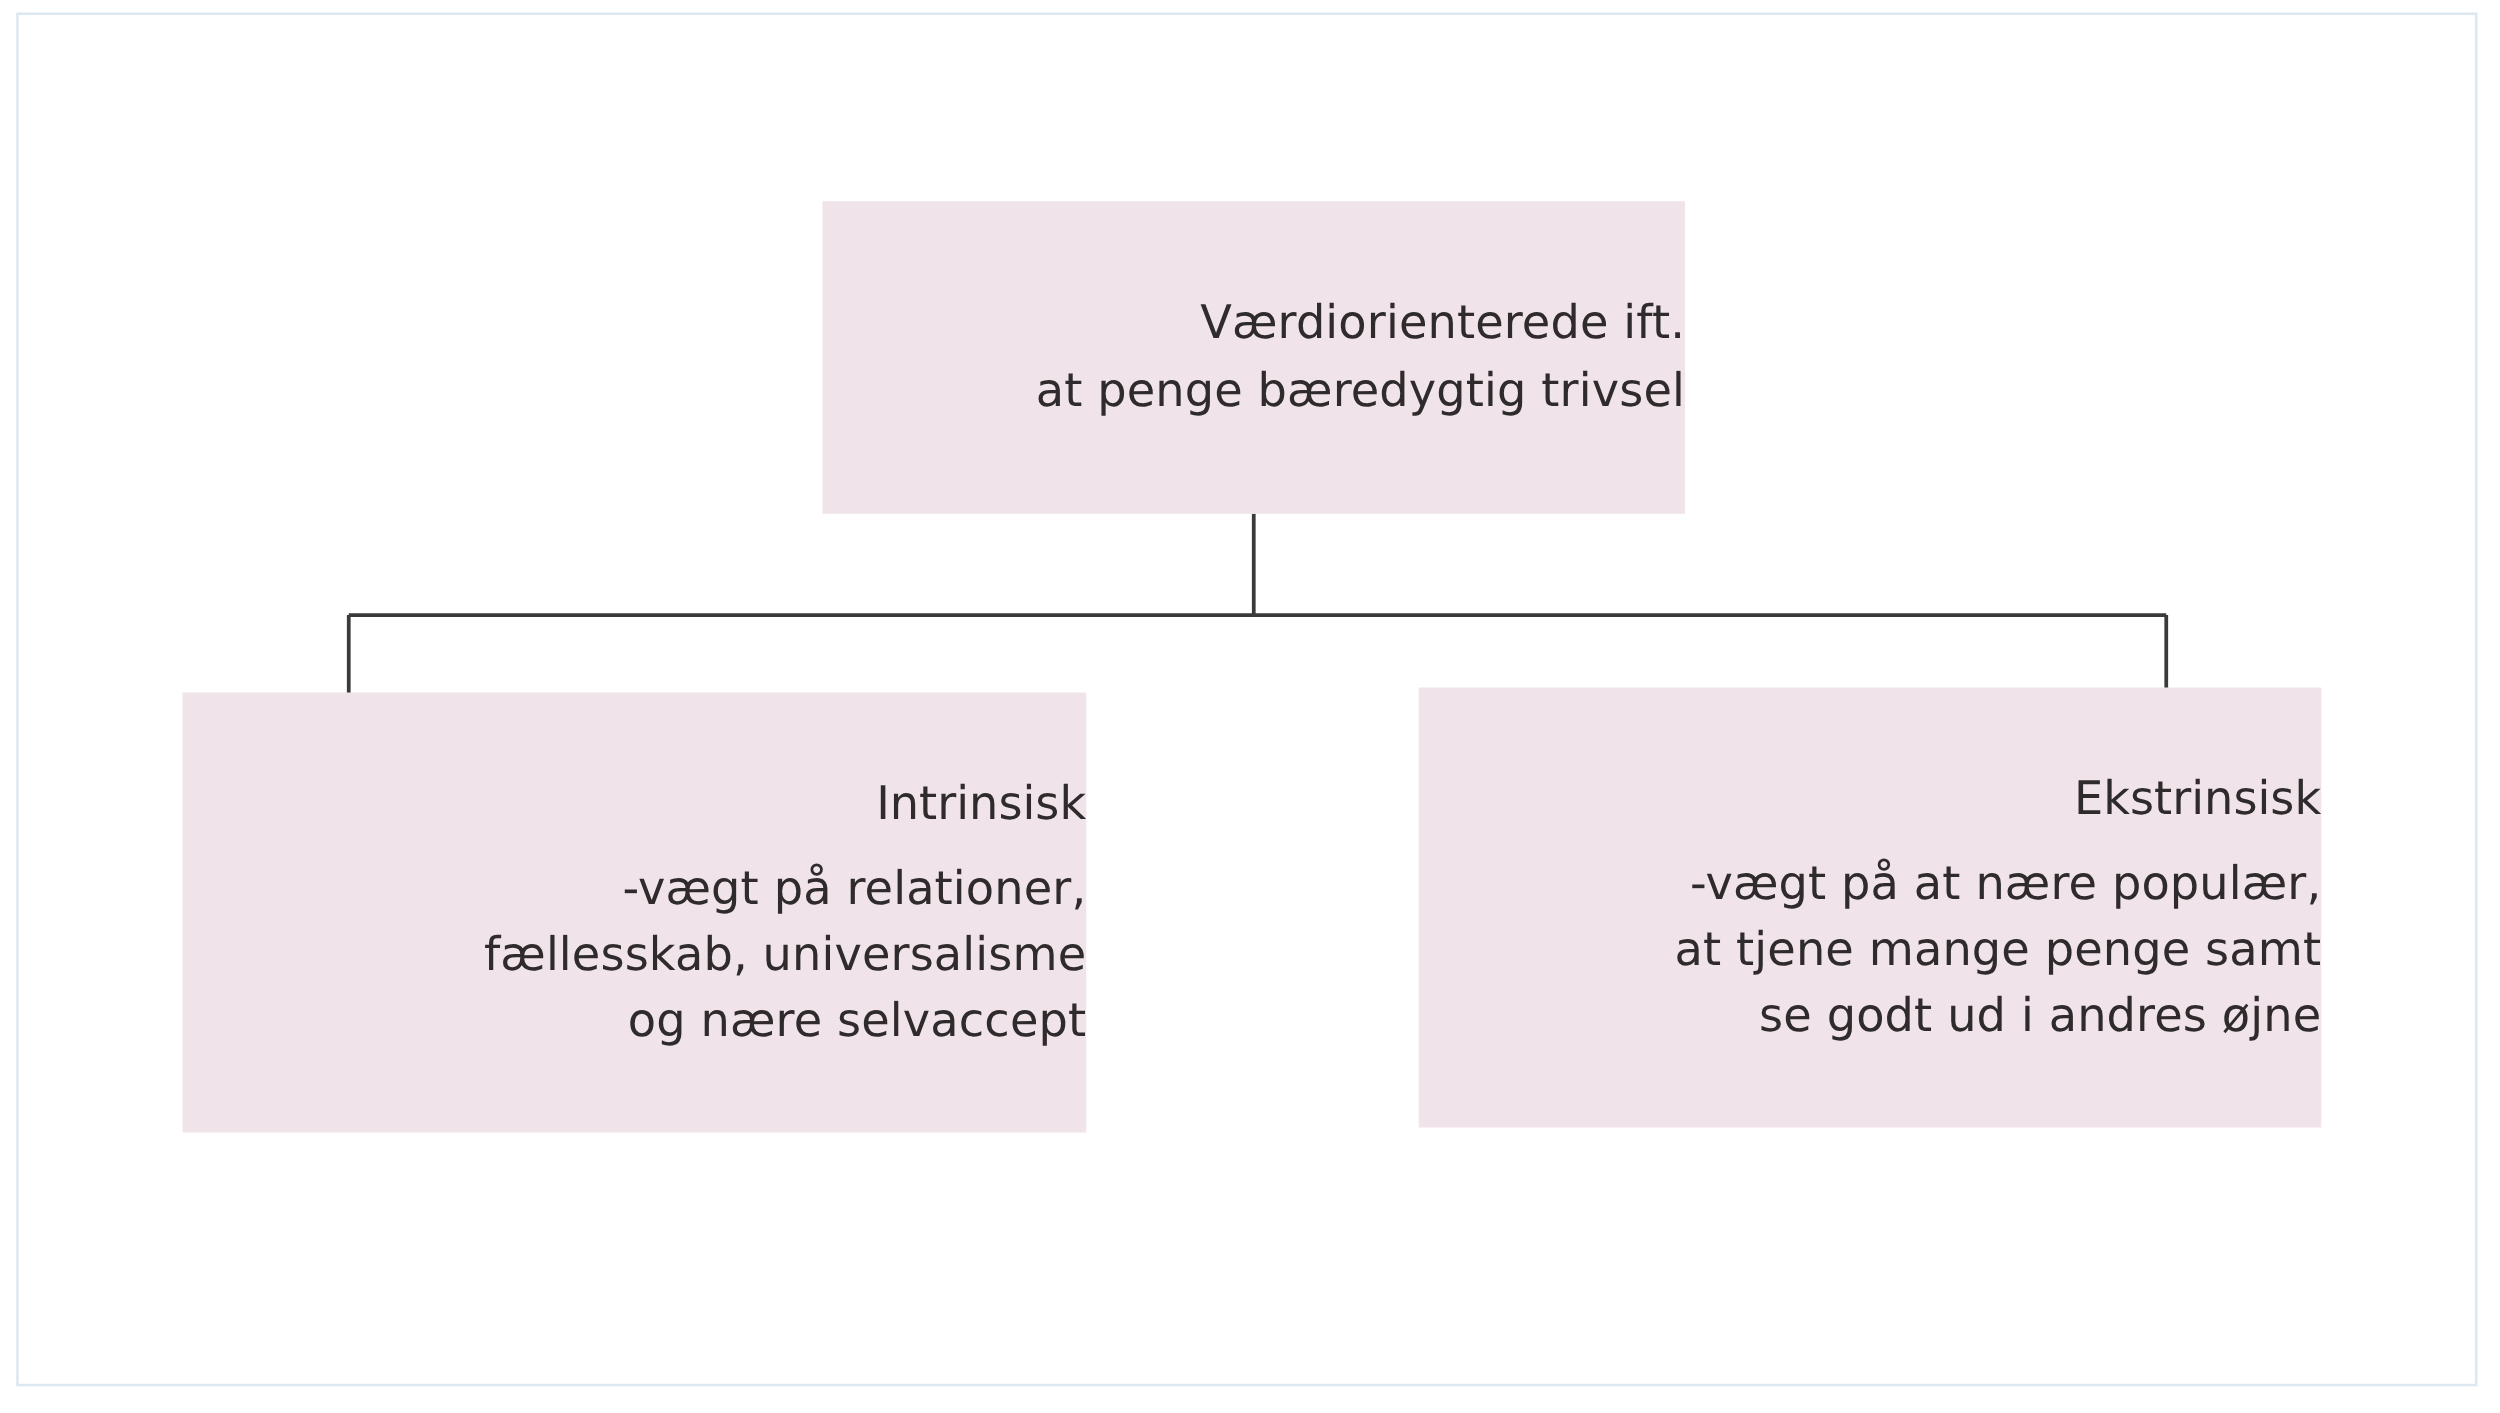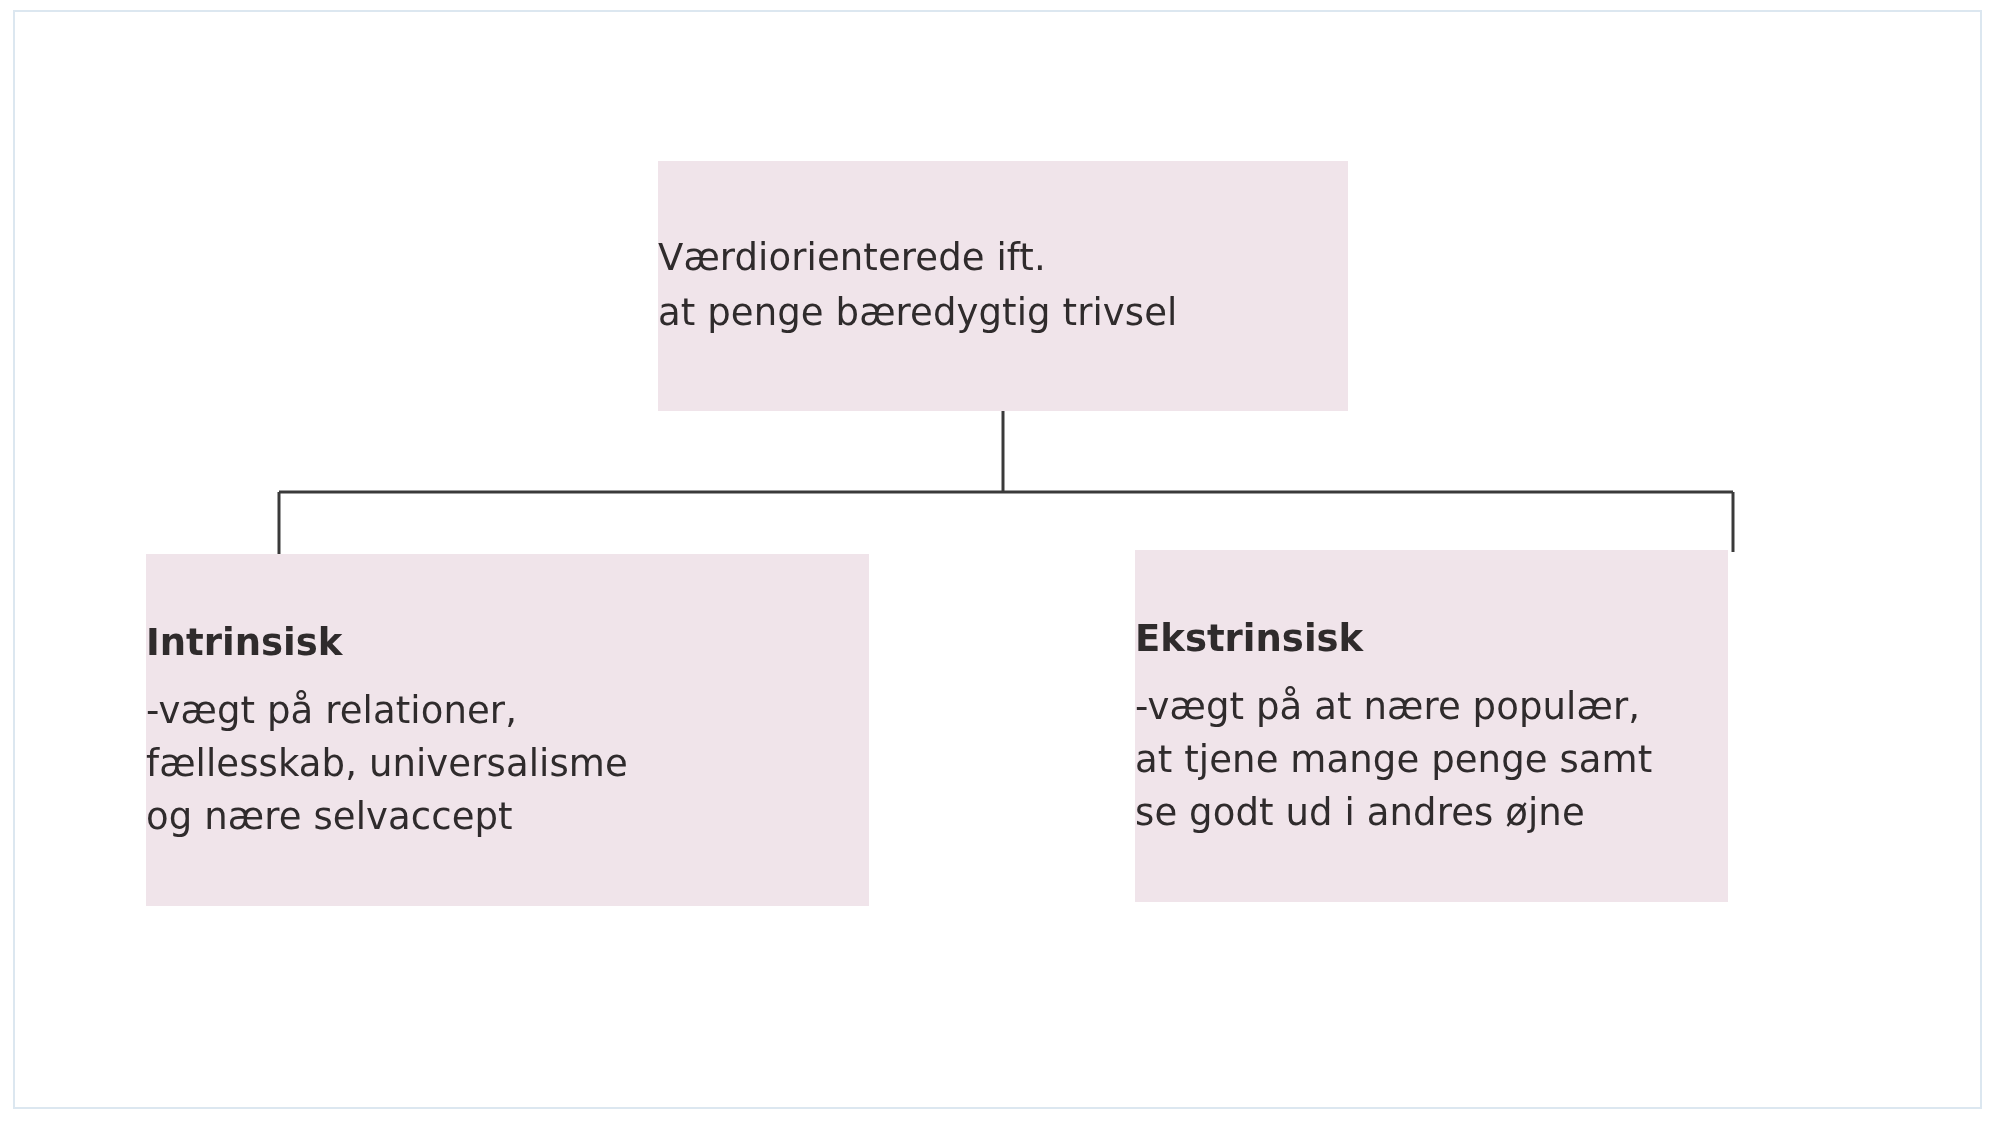--- a/index.html
+++ b/index.html
@@ -43,21 +43,21 @@
     pointer-events: none;
   }
 
   
   .node {
     position: absolute;
     background: #f0e4ea;
     box-sizing: border-box;
     display: flex;
     flex-direction: column;
-    align-items: flex-start;
+    align-items: flex-end;
     justify-content: center;
     text-align: center;
     color: #2f2b2c;
   }
 
   .node-root {
     left: 658px;
     top: 161px;
     width: 690px;
     height: 250px;
@@ -66,36 +66,36 @@
   .node-left {
     left: 146px;
     top: 554px;
     width: 723px;
     height: 352px;
   }
 
   .node-right {
     left: 1135px;
     top: 550px;
-    width: 593px;
+    width: 722px;
     height: 352px;
   }
 
   .node-line {
     font-size: 37px;
     line-height: 1.42;
     font-weight: 400;
     letter-spacing: 0.1px;
     white-space: pre;
   }
 
   .node-title {
     font-size: 37px;
     line-height: 1.42;
-    font-weight: 700;
+    font-weight: 400;
     margin-bottom: 16px;
     white-space: pre;
   }
 
   .node-root .node-line:first-child {
     margin-bottom: 2px;
   }
 </style>
 </head>
 <body>

